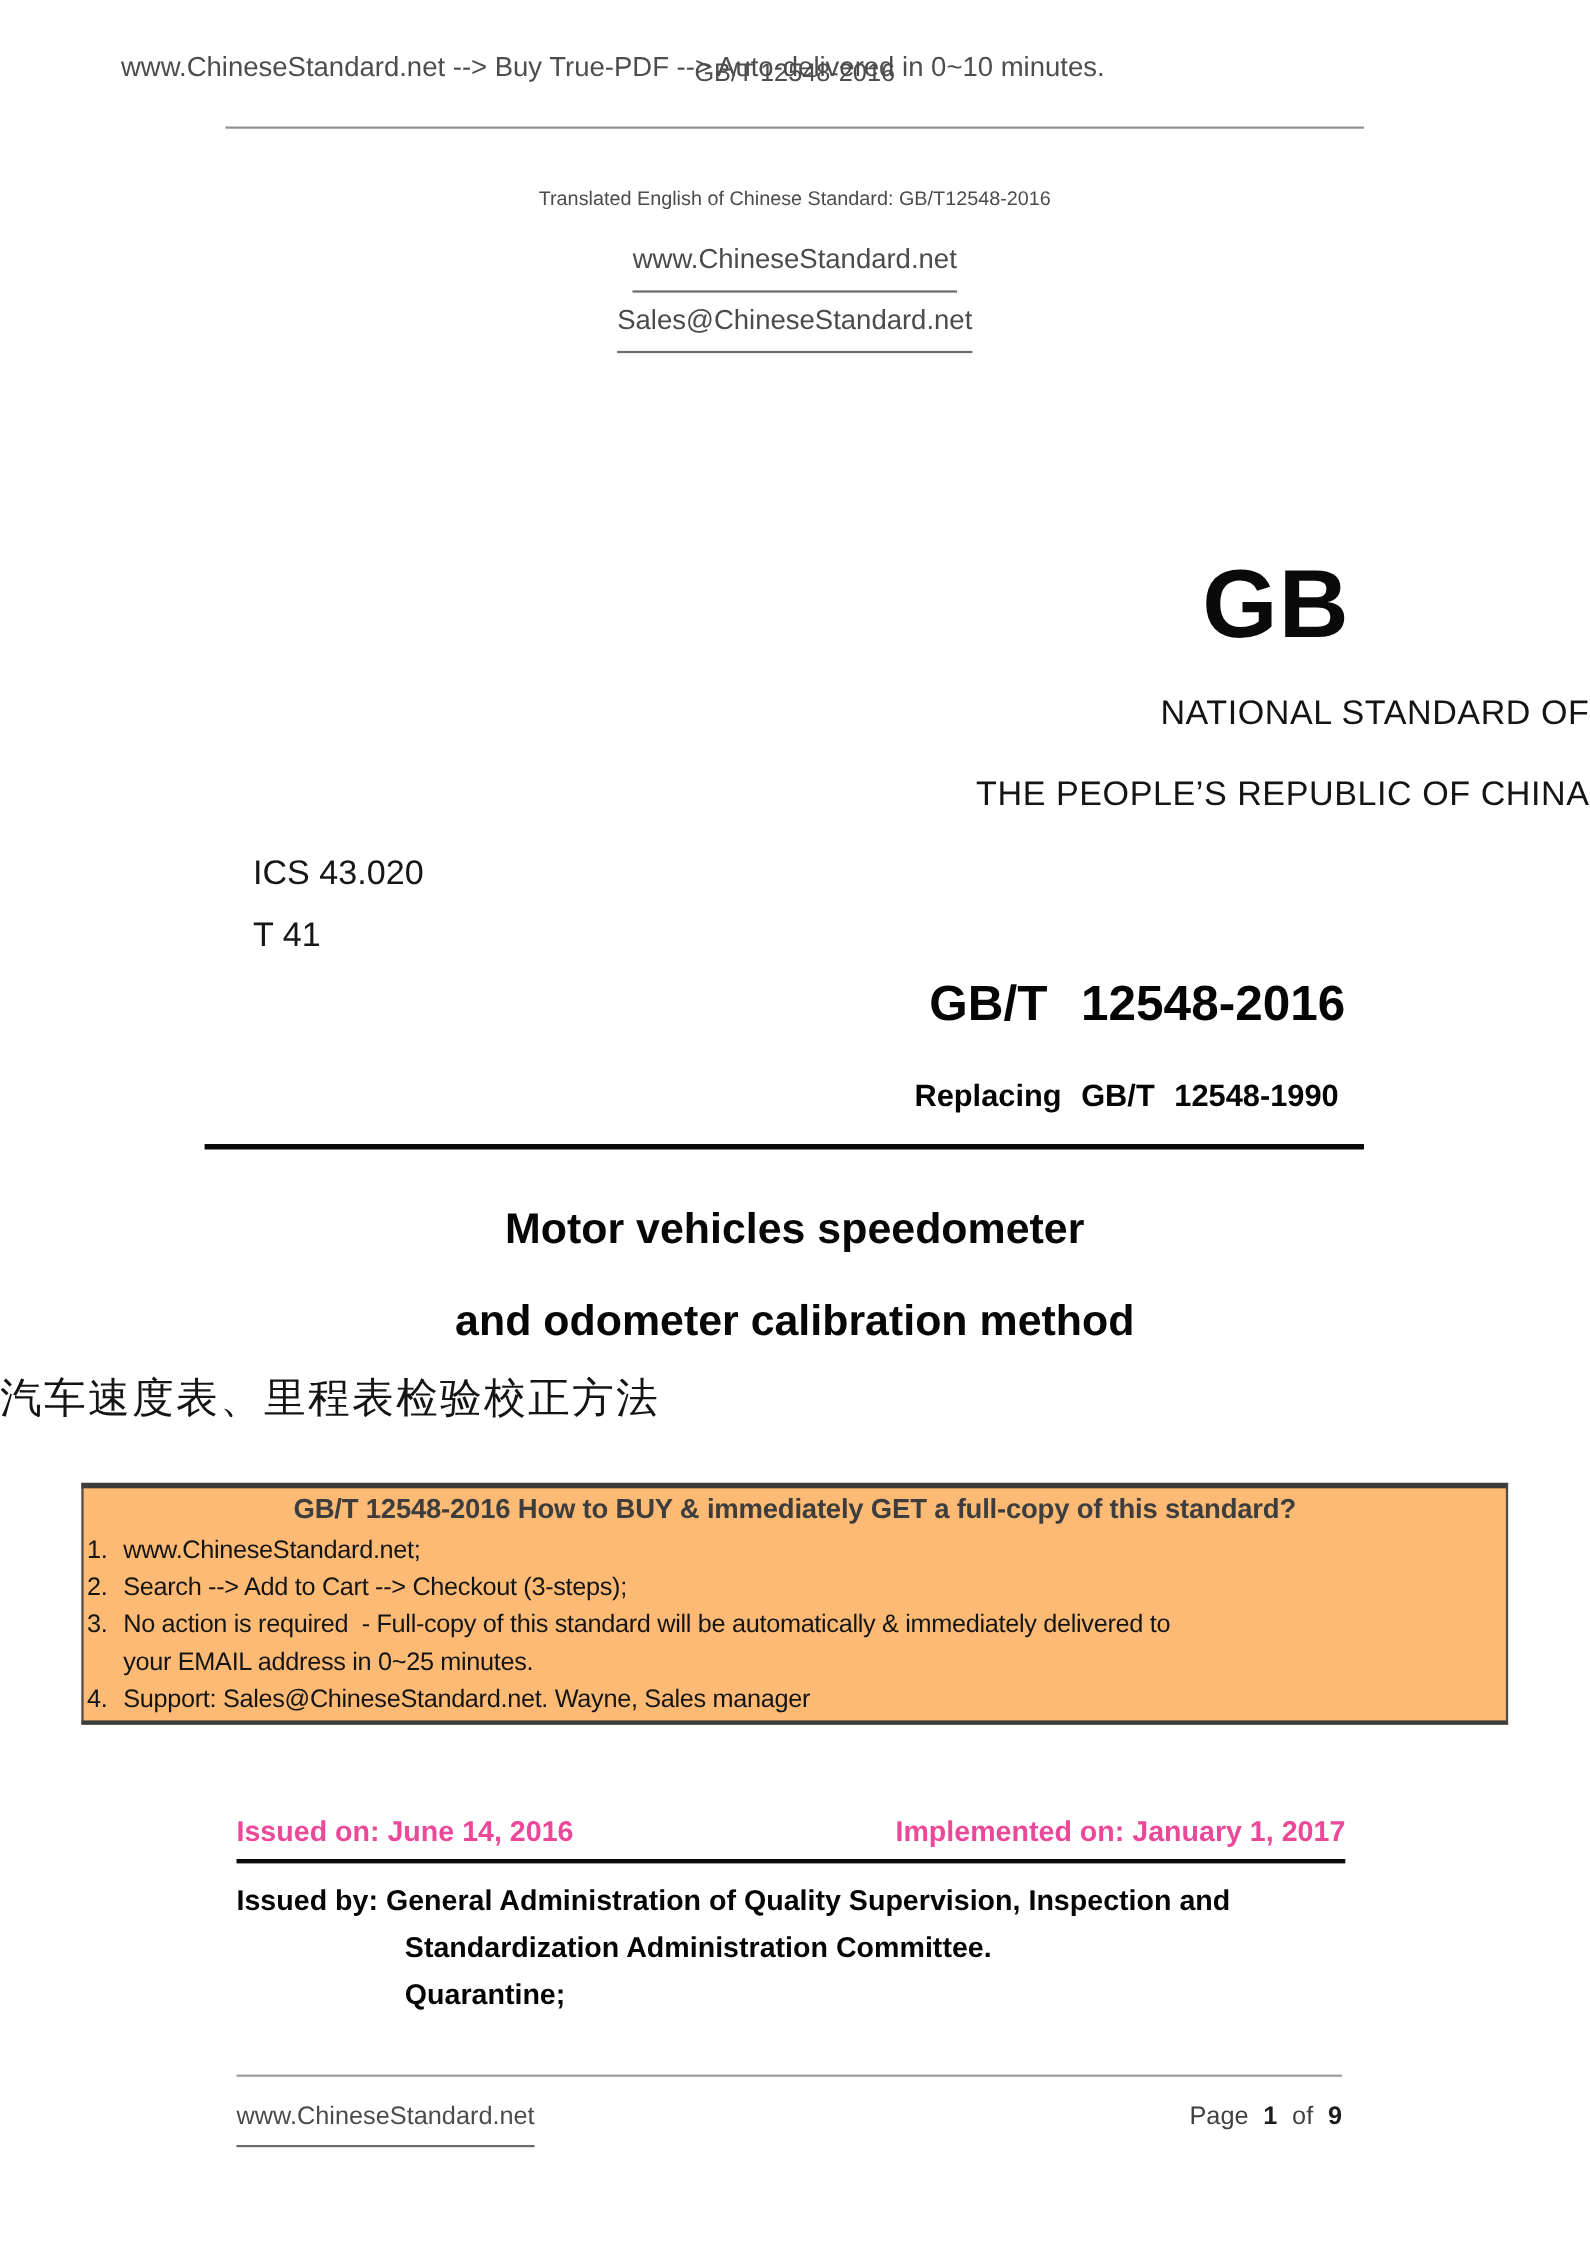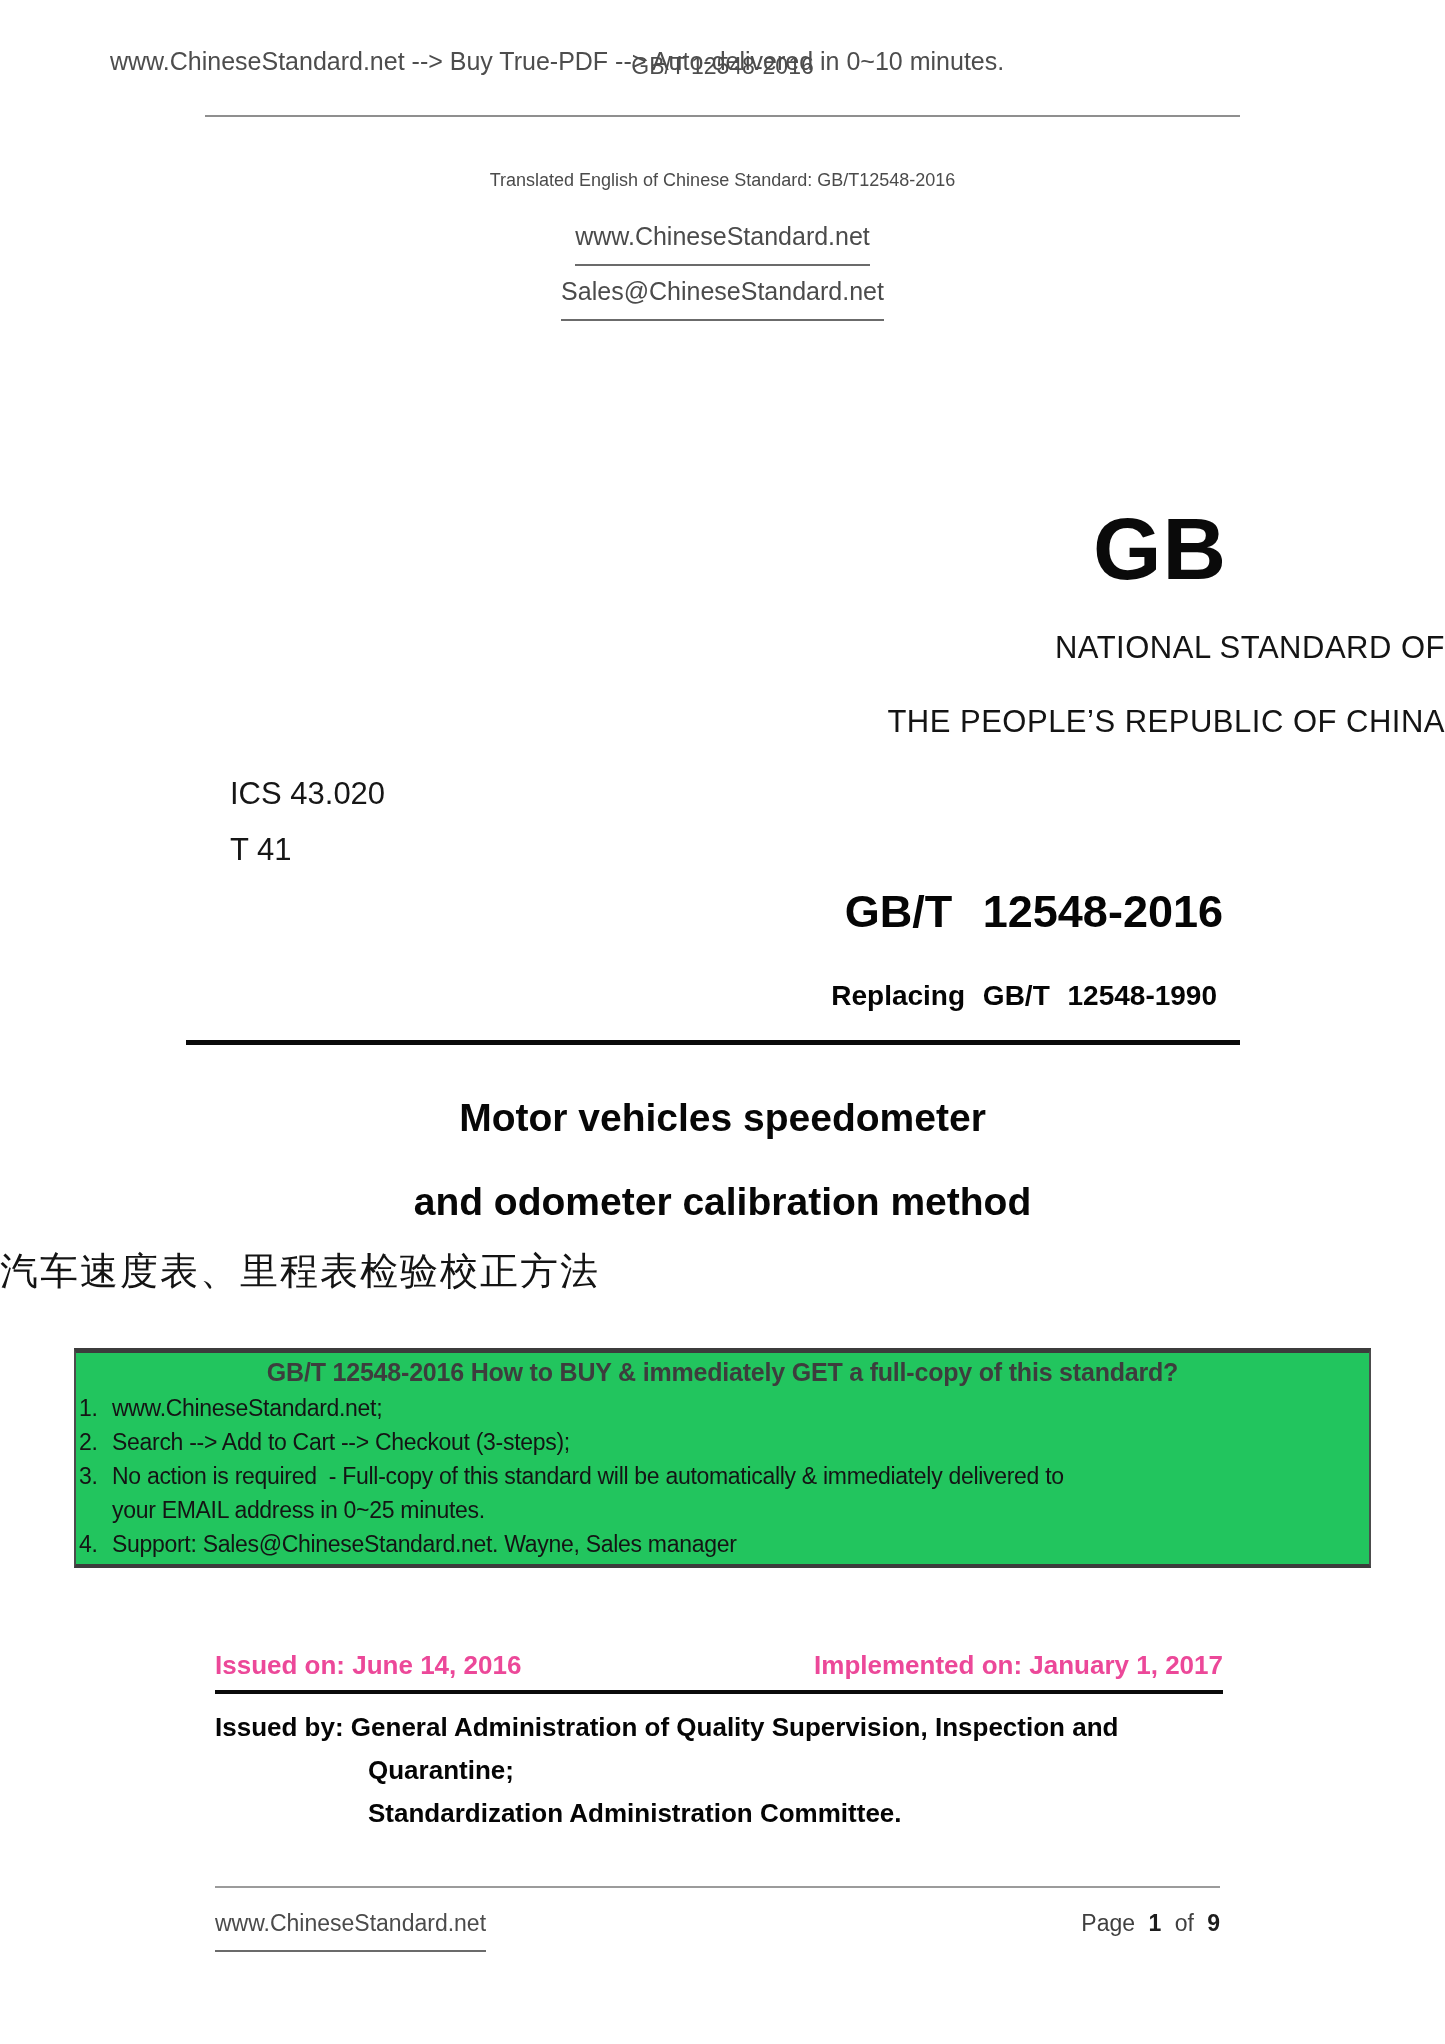--- a/index.html
+++ b/index.html
@@ -80,21 +80,21 @@
     font-size: 38px; letter-spacing: 2px; color: #141414;
     font-family: "DejaVu Serif", "Liberation Serif", serif;
   }
   .title-zh { top: 1246px; }
 
   
   .buy-box {
     position: absolute; left: 74px; top: 1348px; width: 1297px; height: 220px;
     box-sizing: border-box;
     border: 2px solid #4c4c4c; border-top: 5px solid #3c3c3c; border-bottom: 4px solid #3c3c3c;
-    background: #22c55e;
+    background: #fdba74;
   }
   .buy-title {
     margin-top: 5px; text-align: center;
     font-size: 25px; font-weight: bold; color: #3d3d3d; letter-spacing: -0.2px;
   }
   .buy-list { margin-top: 4px; }
   .buy-item {
     display: flex; align-items: flex-start;
     font-size: 23px; color: #141414; line-height: 34px; letter-spacing: -0.3px;
   }
@@ -181,22 +181,22 @@
   </div>
 
   <div class="issue-row">
     <span>Issued on: June 14, 2016</span>
     <span>Implemented on: January 1, 2017</span>
   </div>
   <div class="rule thick-rule-2"></div>
 
   <div class="issued-by">
     <div>Issued by: General Administration of Quality Supervision, Inspection and</div>
+    <div class="ib-indent">Standardization Administration Committee.</div>
     <div class="ib-indent">Quarantine;</div>
-    <div class="ib-indent">Standardization Administration Committee.</div>
   </div>
 
   <div class="rule footer-rule"></div>
   <div class="footer">
     <a class="ulink">www.ChineseStandard.net</a>
     <div class="footer-page">
       <span>Page</span>
       <span class="b">1</span>
       <span>of</span>
       <span class="b">9</span>

